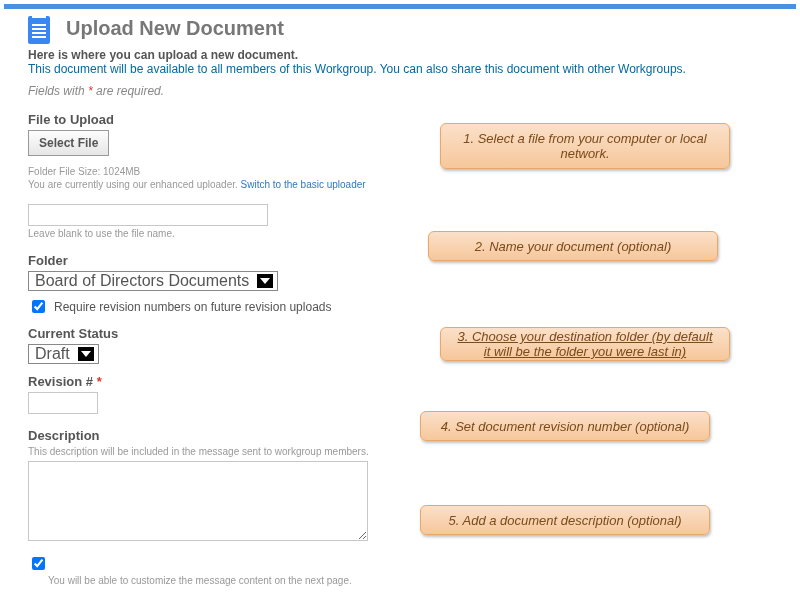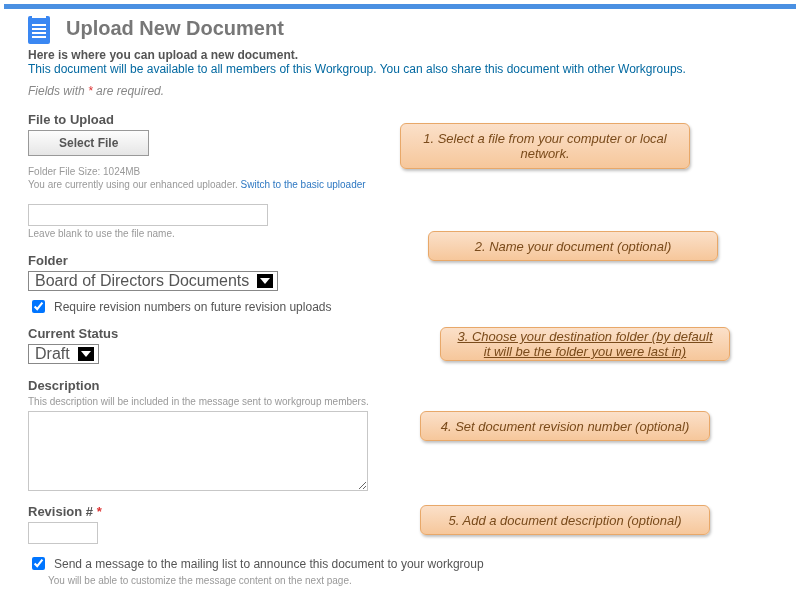--- a/index.html
+++ b/index.html
@@ -25,21 +25,21 @@
   .doc-icon::before { top:8px; box-shadow:0 4px 0 #fff, 0 8px 0 #fff, 0 12px 0 #fff; }
   h1.page-title {
     font-size:20px; font-weight:bold; color:#777; margin:2px 0 4px 0;
   }
   .intro1 { font-weight:bold; color:#555; margin-top:2px; }
   .intro2 { color:#0369a1; margin-bottom:8px; }
   .fieldswith { font-style:italic; color:#888; margin-bottom:14px; }
   .req { color:#d33; }
   .label { font-weight:bold; color:#555; font-size:13px; margin-bottom:3px; }
   .select-file-btn {
-    display:inline-block; padding:5px 30px; border:1px solid #999;
+    display:inline-block; padding:5px 10px; border:1px solid #999;
     background:linear-gradient(#fdfdfd,#e6e6e6);
     font-weight:bold; color:#555; font-size:12px; cursor:pointer;
   }
   .hint { color:#999; font-size:10px; margin-top:2px; }
   .hintline { margin-top:10px; }
   .link { color:#2e78c2; text-decoration:none; cursor:pointer; }
   .text-input {
     width:240px; height:22px; border:1px solid #c7c7c7; padding:2px 4px;
     font-size:12px;
   }
@@ -69,21 +69,21 @@
     background:linear-gradient(#fbe0c9,#f6c79b);
     border:1px solid #e8a869;
     border-radius:6px;
     box-shadow:1px 2px 3px rgba(0,0,0,0.25);
     color:#7a4b1b; font-style:italic; text-align:center;
     font-family:"Segoe UI", Arial, sans-serif;
     font-size:13px;
     display:flex; align-items:center; justify-content:center;
     padding:6px 16px;
   }
-  .c1 { left:400px; top:108px; width:290px; height:46px; }
+  .c1 { left:440px; top:108px; width:290px; height:46px; }
   .c2 { left:428px; top:216px; width:290px; height:30px; }
   .c3 { left:440px; top:312px; width:290px; height:34px;text-decoration:underline; }
   .c4 { left:420px; top:396px; width:290px; height:30px; }
   .c5 { left:420px; top:490px; width:290px; height:30px; }
   .section { margin-top:14px; }
 </style>
 </head>
 <body>
 
 <div class="topbar"></div>
@@ -127,36 +127,35 @@
   </div>
 
   <div class="section" style="margin-top:10px;">
     <div class="label">Current Status</div>
     <div class="select">
       <span>Draft</span>
       <span class="caret"></span>
     </div>
   </div>
 
-  <div class="section">
-    <div class="label">Description</div>
-    <div class="hint" style="margin-bottom:4px;">This description will be included in the message sent to workgroup members.</div>
-    <textarea class="desc" style=""></textarea>
-  </div>
-
   <div class="section" style="margin-top:10px;">
     <div class="label">
       <span>Revision # </span><span class="req">*</span>
     </div>
     <input type="text" class="text-input small-input" style="">
   </div>
 
+  <div class="section">
+    <div class="label">Description</div>
+    <div class="hint" style="margin-bottom:4px;">This description will be included in the message sent to workgroup members.</div>
+    <textarea class="desc" style=""></textarea>
+  </div>
+
   <div class="checkbox-row" style="margin-top:10px;">
     <input type="checkbox" checked="" style="">
-    <span>Send a message to the mailing list to announce this document to your workgroup</span>
   </div>
   <div class="hint" style="margin-left:20px;">You will be able to customize the message content on the next page.</div>
 
   <div class="callout c1">1. Select a file from your computer or local network.</div>
   <div class="callout c2">2. Name your document (optional)</div>
   <div class="callout c3">3. Choose your destination folder (by default it will be the folder you were last in)</div>
   <div class="callout c4">4. Set document revision number (optional)</div>
   <div class="callout c5">5. Add a document description (optional)</div>
 
 </div>

